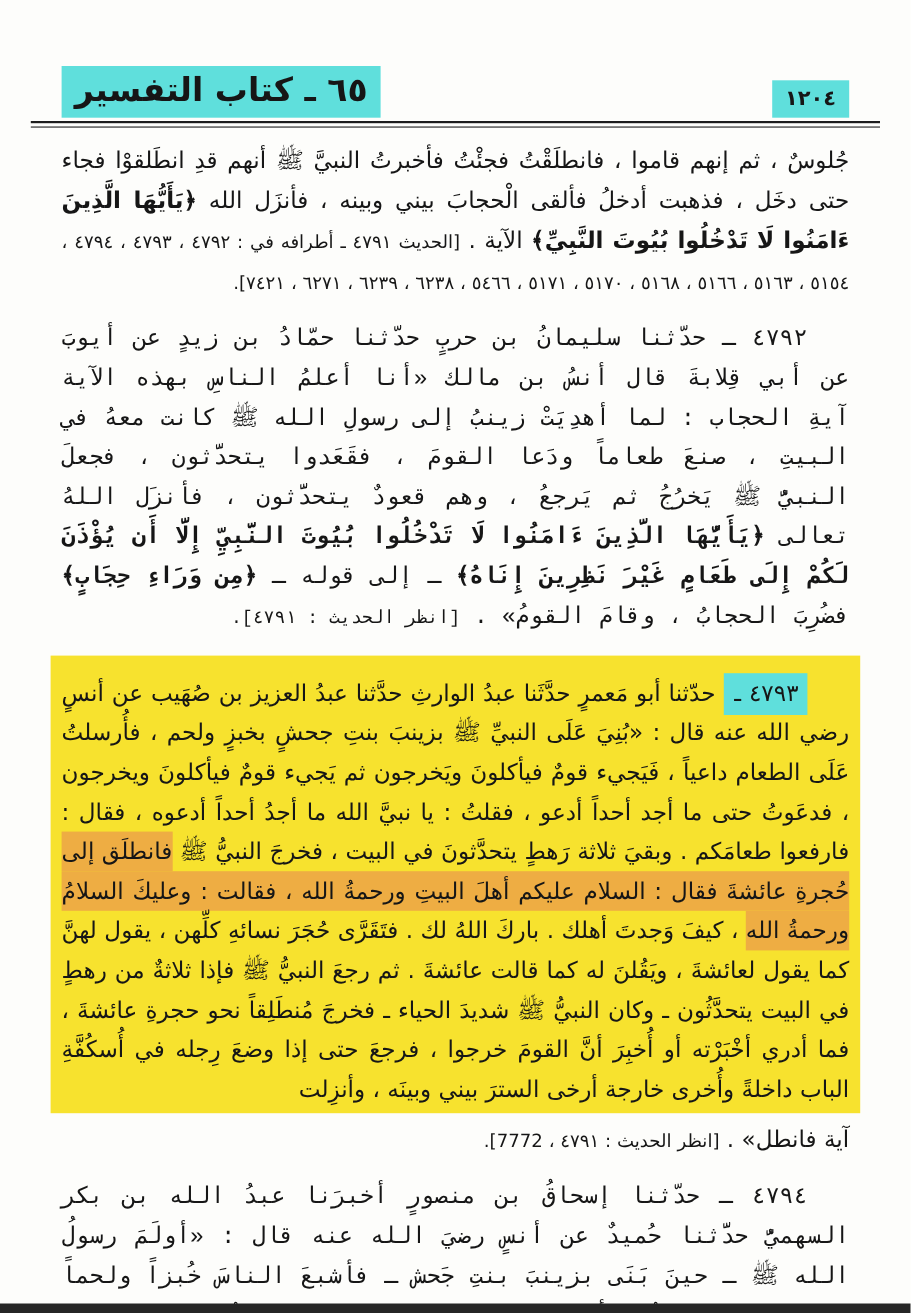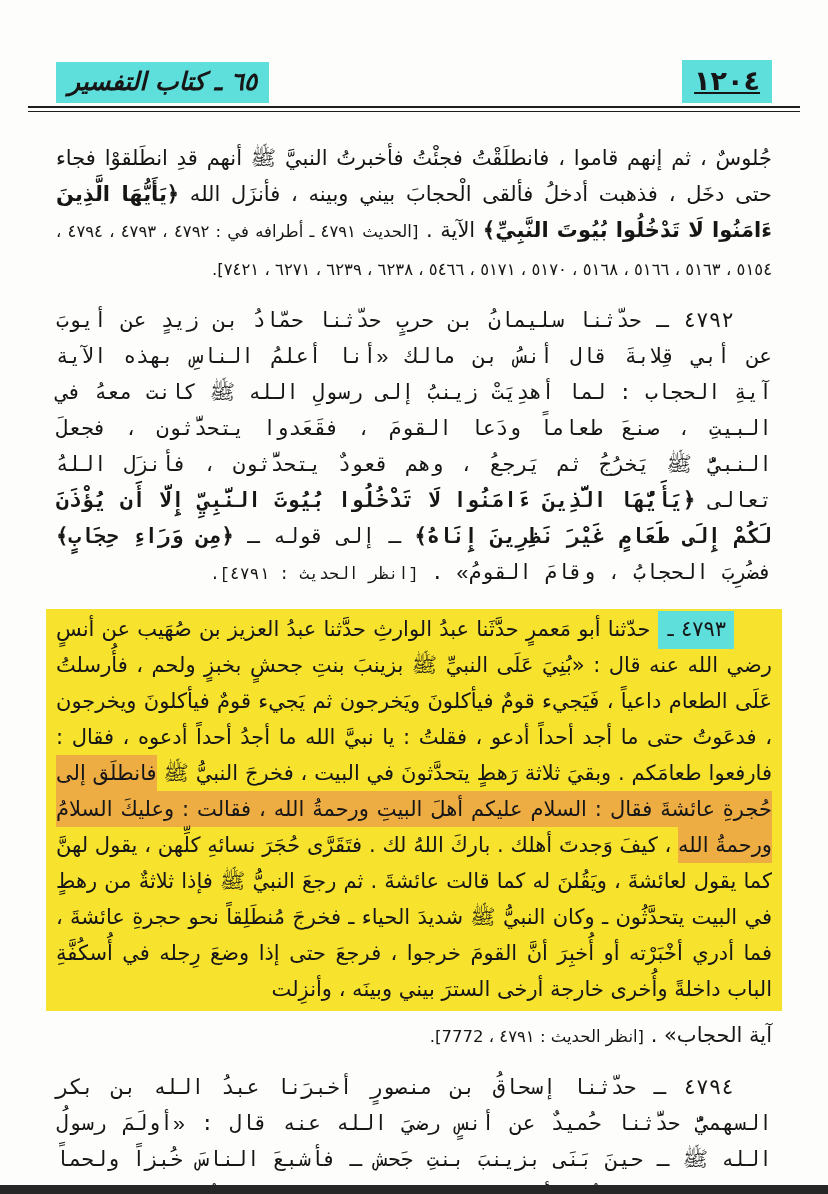--- a/index.html
+++ b/index.html
@@ -25,44 +25,44 @@
     display:flex;
     justify-content:space-between;
     align-items:flex-end;
     padding:60px 56px 0 56px;
   }
   .badge{
     background:var(--highlight-cyan);
     padding:5px 12px 7px 12px;
     font-weight:bold;
   }
-  .page-number{font-size:27px;letter-spacing:1px;text-decoration:underline;}
-  .section-title{font-size:25px;font-style:italic;}
+  .page-number{font-size:19px;letter-spacing:1px;}
+  .section-title{font-size:30px;}
   .header-rule{
     height:3px;
     margin:3px 28px 0 28px;
     border-top:2px solid #1d1d1d;
     border-bottom:1px solid #1d1d1d;
   }
   
   .body{
     padding:12px 56px 0 56px;
     font-size:21px;
     line-height:36px;
     text-align:justify;
   }
-  .para{margin:16px 0 16px 0;}
+  .para{margin:0 0 16px 0;}
   .para.indent{text-indent:38px;font-family:Liberation Mono, monospace;}
   .ref{font-size:16.5px;}
   .quran{font-weight:bold;}
   
   .hadith-block{
     background:var(--highlight-yellow);
     margin:0 -10px 0 -10px;
-    padding:2px 10px 4px 10px;
+    padding:16px 10px 4px 10px;
     text-indent:38px;
   }
   .num-cyan{
     background:var(--highlight-cyan);
     padding:6px 8px 8px 10px;
   }
   .hl-orange{
     background:var(--highlight-orange);
     padding:6px 0;
     -webkit-box-decoration-break:clone;
@@ -89,20 +89,20 @@
   <div class="header-rule"></div>
 
   <div class="body">
 
     <p class="para"><span>جُلوسٌ ، ثم إنهم قاموا ، فانطلَقْتُ فجئْتُ فأخبرتُ النبيَّ ﷺ أنهم قدِ انطَلقوْا فجاء حتى دخَل ، فذهبت أدخلُ فألقى الْحجابَ بيني وبينه ، فأنزَل الله </span><span class="quran">﴿يَأَيُّهَا الَّذِينَ ءَامَنُوا لَا تَدْخُلُوا بُيُوتَ النَّبِيِّ﴾</span><span> الآية . </span><span class="ref">[الحديث ٤٧٩١ ـ أطرافه في : ٤٧٩٢ ، ٤٧٩٣ ، ٤٧٩٤ ، ٥١٥٤ ، ٥١٦٣ ، ٥١٦٦ ، ٥١٦٨ ، ٥١٧٠ ، ٥١٧١ ، ٥٤٦٦ ، ٦٢٣٨ ، ٦٢٣٩ ، ٦٢٧١ ، ٧٤٢١].</span></p>
 
     <p class="para indent"><span>٤٧٩٢ ـ حدّثنا سليمانُ بن حربٍ حدّثنا حمّادُ بن زيدٍ عن أيوبَ عن أبي قِلابةَ قال أنسُ بن مالك «أنا أعلمُ الناسِ بهذه الآية آيةِ الحجاب : لما أهدِيَتْ زينبُ إلى رسولِ الله ﷺ كانت معهُ في البيتِ ، صنعَ طعاماً ودَعا القومَ ، فقَعَدوا يتحدَّثون ، فجعلَ النبيُّ ﷺ يَخرُجُ ثم يَرجعُ ، وهم قعودٌ يتحدَّثون ، فأنزَل اللهُ تعالى </span><span class="quran">﴿يَأَيُّهَا الَّذِينَ ءَامَنُوا لَا تَدْخُلُوا بُيُوتَ النَّبِيِّ إِلَّا أَن يُؤْذَنَ لَكُمْ إِلَى طَعَامٍ غَيْرَ نَظِرِينَ إِنَاهُ﴾</span><span> ـ إلى قوله ـ </span><span class="quran">﴿مِن وَرَاءِ حِجَابٍ﴾</span><span> فضُرِبَ الحجابُ ، وقامَ القومُ» . </span><span class="ref">[انظر الحديث : ٤٧٩١].</span></p>
 
     <div class="hadith-block"><span class="num-cyan">٤٧٩٣ ـ</span><span> حدّثنا أبو مَعمرٍ حدَّثَنا عبدُ الوارثِ حدَّثنا عبدُ العزيز بن صُهَيب عن أنسٍ رضي الله عنه قال : «بُنِيَ عَلَى النبيِّ ﷺ بزينبَ بنتِ جحشٍ بخبزٍ ولحم ، فأُرسلتُ عَلَى الطعام داعياً ، فَيَجيء قومٌ فيأكلونَ ويَخرجون ثم يَجيء قومٌ فيأكلونَ ويخرجون ، فدعَوتُ حتى ما أجد أحداً أدعو ، فقلتُ : يا نبيَّ الله ما أجدُ أحداً أدعوه ، فقال : فارفعوا طعامَكم . وبقيَ ثلاثة رَهطٍ يتحدَّثونَ في البيت ، فخرجَ النبيُّ ﷺ </span><span class="hl-orange">فانطلَق إلى حُجرةِ عائشةَ فقال : السلام عليكم أهلَ البيتِ ورحمةُ الله ، فقالت : وعليكَ السلامُ ورحمةُ الله</span><span> ، كيفَ وَجدتَ أهلك . باركَ اللهُ لك . فتَقَرَّى حُجَرَ نسائهِ كلِّهن ، يقول لهنَّ كما يقول لعائشةَ ، ويَقُلنَ له كما قالت عائشةَ . ثم رجعَ النبيُّ ﷺ فإذا ثلاثةٌ من رهطٍ في البيت يتحدَّثُون ـ وكان النبيُّ ﷺ شديدَ الحياء ـ فخرجَ مُنطَلِقاً نحو حجرةِ عائشةَ ، فما أدري أخْبَرْته أو أُخبِرَ أنَّ القومَ خرجوا ، فرجعَ حتى إذا وضعَ رِجله في أُسكُفَّةِ الباب داخلةً وأُخرى خارجة أرخى السترَ بيني وبينَه ، وأنزِلت</span></div>
 
-    <p class="para ref-line"><span>آية الحجاب» . </span><span class="ref">[انظر الحديث : ٤٧٩١ ، 7772].</span></p>
+    <p class="para ref-line"><span>آية فانطل» . </span><span class="ref">[انظر الحديث : ٤٧٩١ ، 7772].</span></p>
 
     <p class="para indent"><span>٤٧٩٤ ـ حدّثنا إسحاقُ بن منصورٍ أخبرَنا عبدُ الله بن بكر السهميُّ حدَّثنا حُميدٌ عن أنسٍ رضيَ الله عنه قال : «أولَمَ رسولُ الله ﷺ ـ حينَ بَنَى بزينبَ بنتِ جَحش ـ فأشبعَ الناسَ خُبزاً ولحماً ، ثم خرجَ إلى حُجَرِ أمَّهات المؤمنين كما كان يَصنَعُ صبيحةَ بِنائهِ فيُسلِّم عليهنَّ ويدعو لهن ، ويُسلمنَ عليه ويدعونَ له . فلما رجعَ إلى بيتهِ رأى رجُلَين جرَى بهما الحديثُ ، فلما رآهما رجعَ عن بيتهِ ، فلما رأى الرجلانِ نبيَّ الله ﷺ رجعَ عن بيتهِ وَثَبا مُسرعَين ، فما أدرِي أنا</span></p>
 
   </div>
 
   <div class="scan-edge"></div>
 </div>
 
 </body></html>

